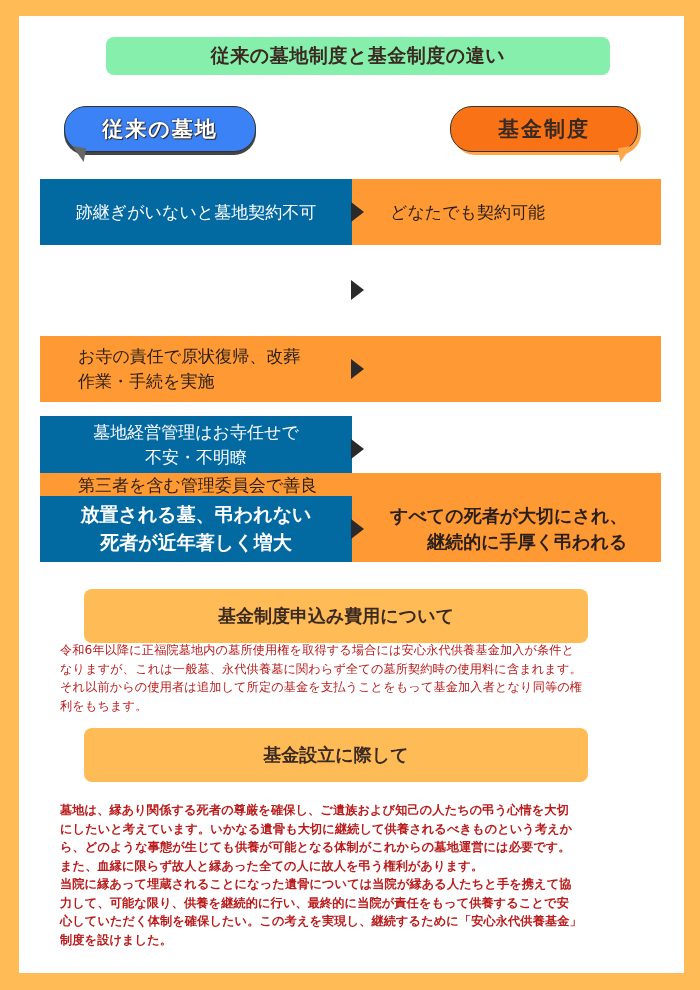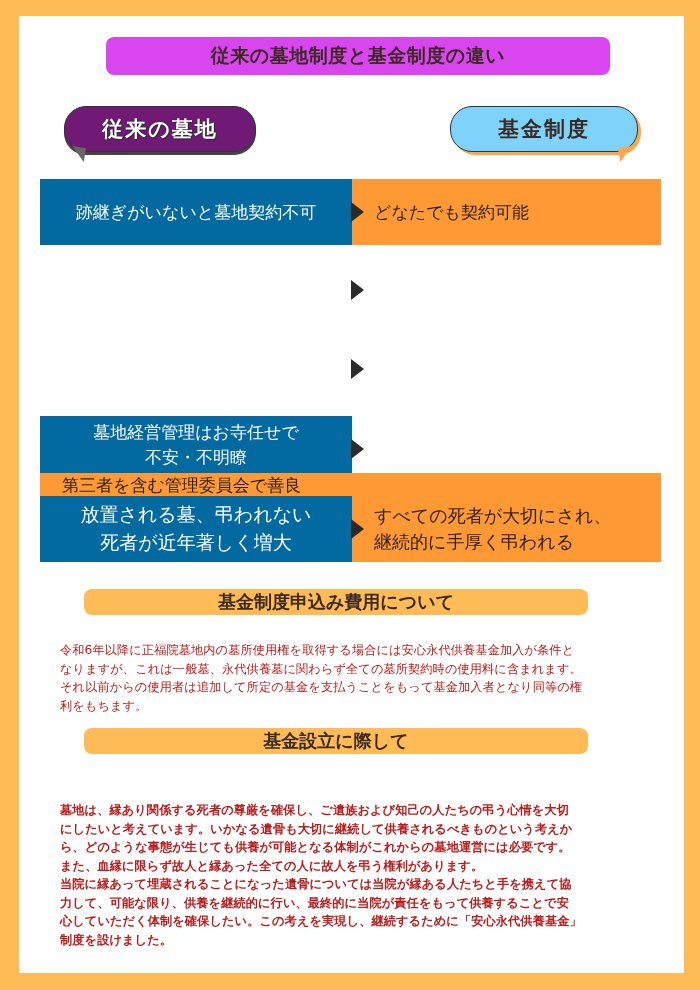--- a/index.html
+++ b/index.html
@@ -11,48 +11,48 @@
     overflow: hidden;
   }
   .sheet {
     position: absolute; left: 19px; top: 16px;
     width: 665px; height: 957px;
     background: #FFFFFF;
   }
   .title-bar {
     position: absolute; left: 106px; top: 37px;
     width: 504px; height: 38px;
-    background: #d946ef; border-radius: 8px;
+    background: #86efac; border-radius: 8px;
     display: flex; align-items: center; justify-content: center;
     font-size: 19px; font-weight: bold; color: #3A2A22;
     letter-spacing: 0.5px;
   }
   .bubble {
     position: absolute; height: 44px; border-radius: 22px;
     display: flex; align-items: center; justify-content: center;
     font-size: 21px; font-weight: bold; letter-spacing: 2px;
   }
   .bubble .tail {
     position: absolute; bottom: -10px; width: 0; height: 0;
   }
   .bubble-old {
     left: 64px; top: 106px; width: 190px;
-    background: #701a75; color: #FFFFFF;
+    background: #3b82f6; color: #FFFFFF;
     border: 1.5px solid #333; box-shadow: 0 3px 0 #444;
     text-shadow: 0 0 2px #222, 1px 1px 0 #333;
   }
   .bubble-old .tail {
     left: 6px;
     border-top: 14px solid #666666;
     border-left: 14px solid transparent;
     transform: rotate(10deg);
   }
   .bubble-new {
     left: 450px; top: 106px; width: 186px;
-    background: #7dd3fc; color: #3A2A22;
+    background: #f97316; color: #3A2A22;
     border: 1.5px solid #333; box-shadow: 3px 3px 0 #FFA54A;
   }
   .bubble-new .tail {
     right: 4px;
     border-top: 14px solid #FFA54A;
     border-right: 14px solid transparent;
     transform: rotate(-10deg);
   }
   .rows { position: absolute; left: 40px; top: 179px; width: 621px; }
   .row {
@@ -63,33 +63,33 @@
     width: 312px; height: 100%;
     background: #0369a1; color: #FFFFFF;
     display: flex; align-items: center; justify-content: center;
     text-align: center; font-size: 17px; line-height: 1.45;
     box-sizing: border-box; padding: 4px 6px;
   }
   .row .right {
     flex: 1; height: 100%;
     background: #FF9933; color: #2A1F1A;
     display: flex; align-items: center;
-    box-sizing: border-box; padding-left: 22px; padding-right: 8px;
+    box-sizing: border-box; padding-left: 38px; padding-right: 8px;
     font-size: 17px; line-height: 1.45;
   }
   .row .arrow {
     position: absolute; left: 311px; top: 50%;
     margin-top: -10px; width: 0; height: 0;
     border-top: 10px solid transparent;
     border-bottom: 10px solid transparent;
     border-left: 13px solid #2A2A2A;
   }
   .row .left span, .row .right span { white-space: pre-line; }
   .section-bar {
-    position: absolute; left: 84px; width: 504px; height: 26px;
+    position: absolute; left: 84px; width: 504px; height: 54px;
     background: #FFBB55; border-radius: 8px;
     display: flex; align-items: center; justify-content: center;
     font-size: 18px; font-weight: bold; color: #3A2A22;
   }
   .para {
     position: absolute; left: 60px; width: 605px;
     font-size: 12.2px; line-height: 18.5px; color: #b91c1c;
     white-space: pre-line; letter-spacing: 0.1px;
   }
 </style>
@@ -119,39 +119,43 @@
       </div>
     <div class="right">
         <span>どなたでも契約可能</span>
       </div>
     <div class="arrow"></div>
   </div>
   <div class="row" style="top:78px;">
     <div class="arrow"></div>
   </div>
   <div class="row" style="top:157px;">
+    <div class="right">
+        <span>お寺の責任で原状復帰、改葬
+作業・手続を実施</span>
+      </div>
     <div class="arrow"></div>
   </div>
   <div class="row" style="top:237px;flex-direction:column;">
     <div class="left">
         <span>墓地経営管理はお寺任せで
 不安・不明瞭</span>
       </div>
     <div class="right">
         <span>第三者を含む管理委員会で善良
 に管理し、定期的に会計報告</span>
       </div>
     <div class="arrow"></div>
   </div>
-  <div class="row" style="top:317px;">
+  <div class="row" style="top:317px;font-weight:bold;">
     <div class="left" style="font-size:19px;">
         <span>放置される墓、弔われない
 死者が近年著しく増大</span>
       </div>
-    <div class="right" style="font-size:18px;">
+    <div class="right" style="font-size:18px;text-align:right;">
         <span>すべての死者が大切にされ、
 継続的に手厚く弔われる</span>
       </div>
     <div class="arrow"></div>
   </div>
 </div>
 
 <div class="section-bar" style="top:589px;">
   <span>基金制度申込み費用について</span>
 </div>

